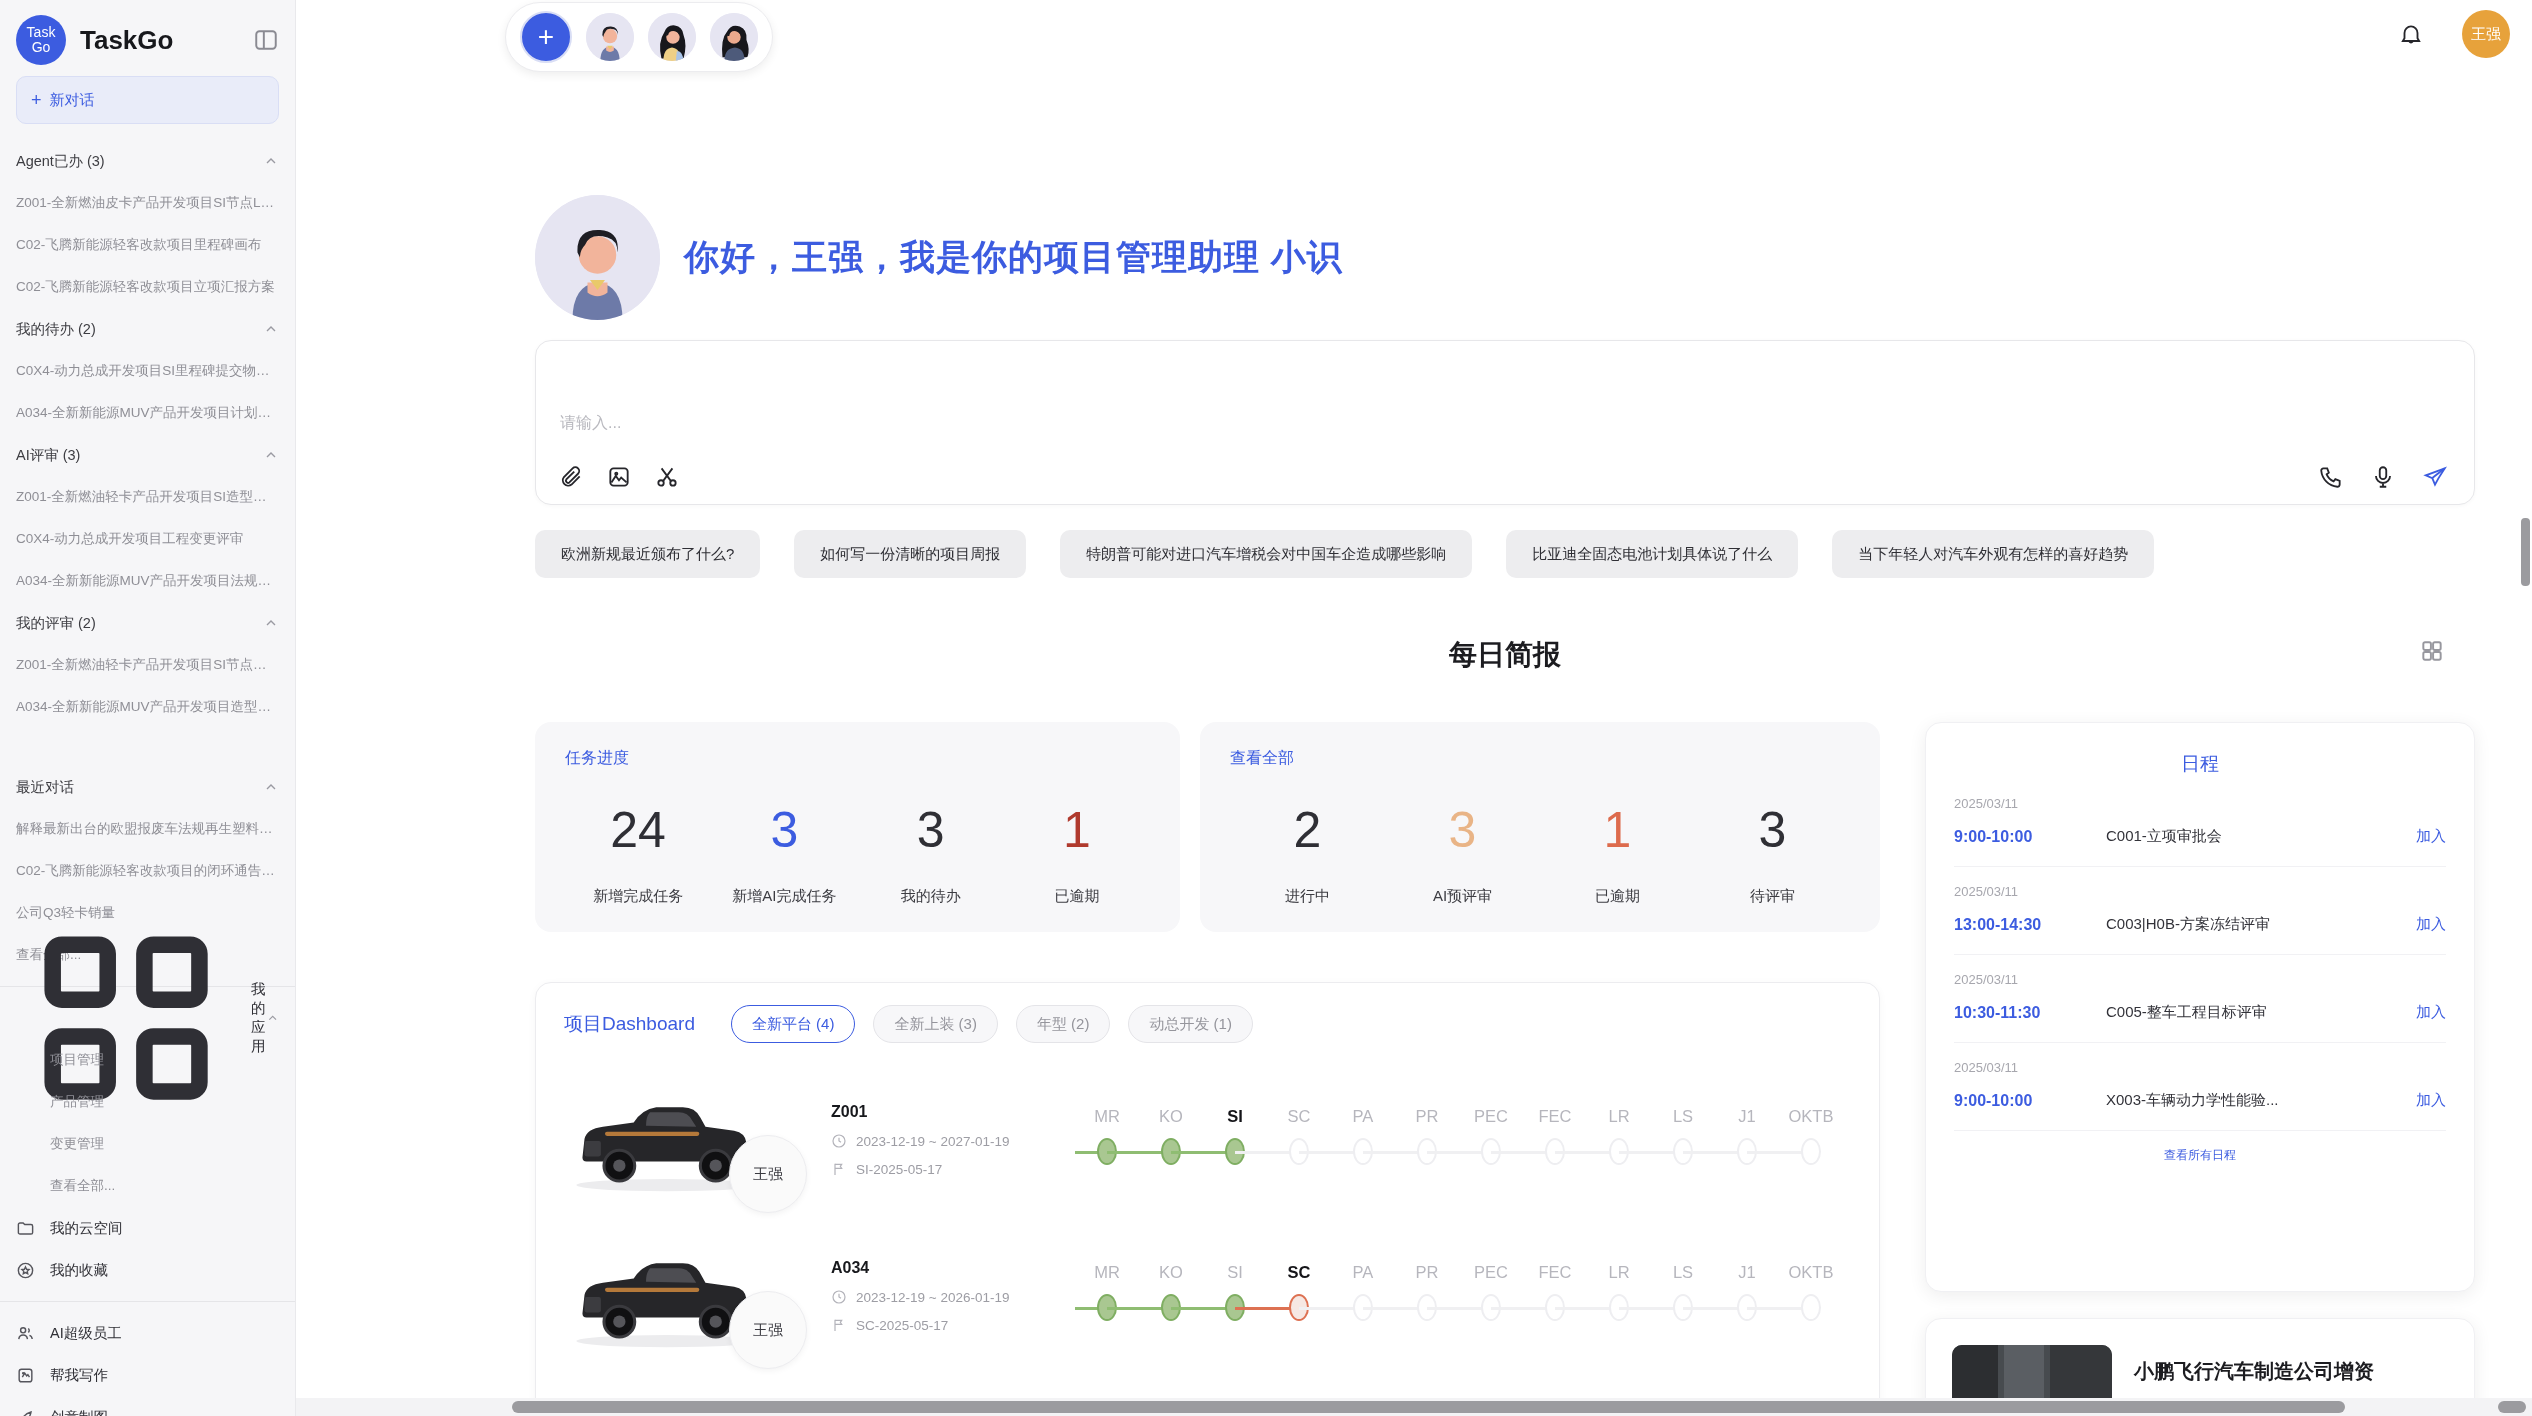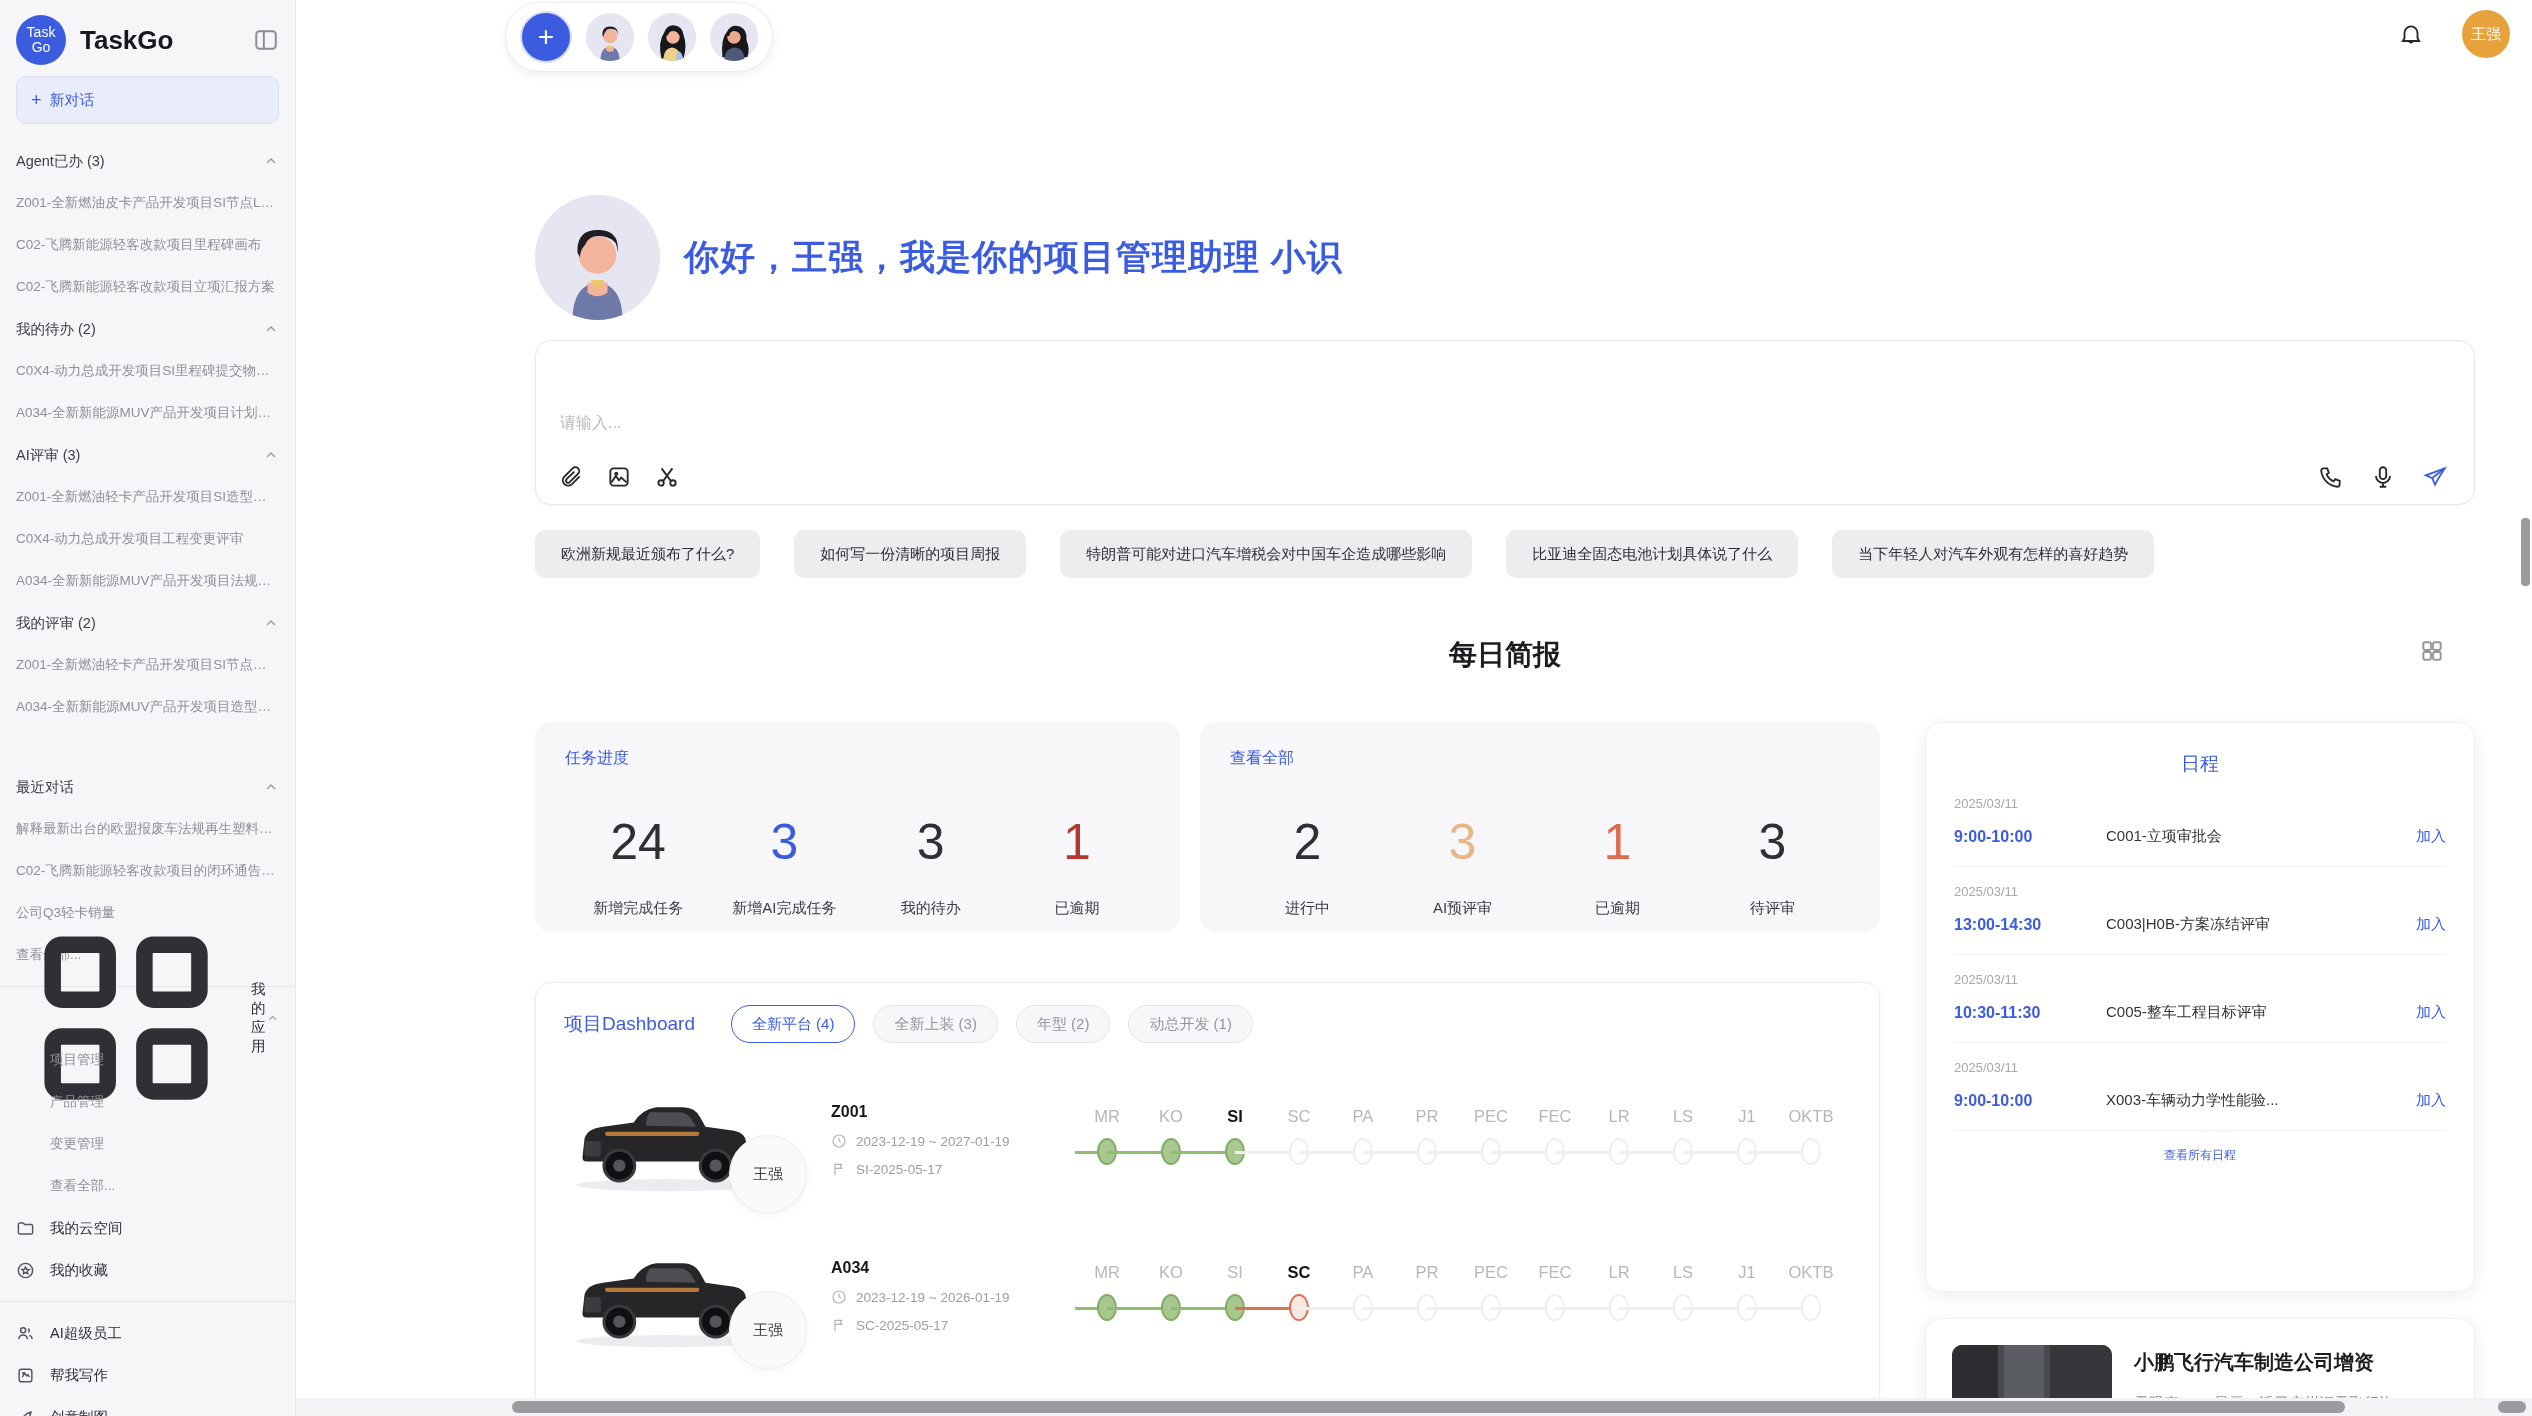--- a/index.html
+++ b/index.html
@@ -83,21 +83,21 @@
   
   .columns { display:flex; gap:45px; margin-top:48px; align-items:flex-start; }
   .col-left { width:1345px; flex:none; }
   .col-right { width:550px; flex:none; }
 
   .stats-row { display:flex; gap:20px; }
   .stat-card { background:#f7f7f9; border-radius:16px; padding:26px 30px 30px; height:210px; }
   .stat-card.tasks { width:645px; }
   .stat-card.reviews { flex:1; }
   .stat-card-title { font-size:16px; color:#3c5ce0; }
-  .stat-grid { display:flex; margin-top:38px; }
+  .stat-grid { display:flex; margin-top:26px; }
   .stat { flex:1; text-align:center; }
   .stat-num { font-size:50px; font-weight:500; line-height:70px; }
   .stat-label { font-size:15px; color:#3c3c42; margin-top:22px; }
 
   
   .dash-card { margin-top:50px; background:#fff; border:1px solid #ececef; border-radius:16px;
     box-shadow:0 2px 8px rgba(0,0,0,.04); padding:22px 28px; height:600px; overflow:hidden; }
   .dash-head { display:flex; align-items:center; gap:36px; }
   .dash-title { font-size:19px; color:#3c5ce0; }
   .dash-filters { display:flex; gap:18px; }
@@ -137,21 +137,21 @@
   .sched-line { display:flex; align-items:center; margin-top:16px; }
   .sched-time { width:152px; font-size:16px; font-weight:700; color:#3c5ce0; flex:none; }
   .sched-name { flex:1; font-size:15px; color:#33333a; white-space:nowrap; overflow:hidden; }
   .sched-join { font-size:15px; color:#3c5ce0; cursor:pointer; }
   .sched-footer { text-align:center; padding:16px 0; font-size:12px; color:#3c5ce0; cursor:pointer; }
 
   
   .news-card { margin-top:26px; background:#fff; border:1px solid #f0f0f3; border-radius:16px;
     box-shadow:0 4px 18px rgba(0,0,0,.07); padding:26px; display:flex; gap:22px; height:175px; overflow:hidden; }
   .news-img { width:160px; height:100px; border-radius:10px; overflow:hidden; flex:none; }
-  .news-title { font-size:20px; font-weight:700; color:#1c1c20; margin-top:4px; }
+  .news-title { font-size:20px; font-weight:700; color:#1c1c20; margin-top:13px; }
   .news-snippet { font-size:15px; color:#8d8d94; margin-top:18px; white-space:nowrap; overflow:hidden; }
 
   
   .hscroll-track { position:absolute; left:296px; right:0; bottom:0; height:18px; background:#f3f3f5; z-index:9; }
   .hscroll-thumb { position:absolute; left:216px; bottom:3px; width:1833px; height:12px;
     border-radius:6px; background:#9b9b9f; cursor:pointer; }
   .hscroll-corner { position:absolute; right:6px; bottom:3px; width:28px; height:12px;
     border-radius:6px; background:#9b9b9f; }
   .vscroll-thumb { position:absolute; right:2px; top:518px; width:9px; height:68px;
     border-radius:4px; background:#9b9b9f; z-index:9; cursor:pointer; }

